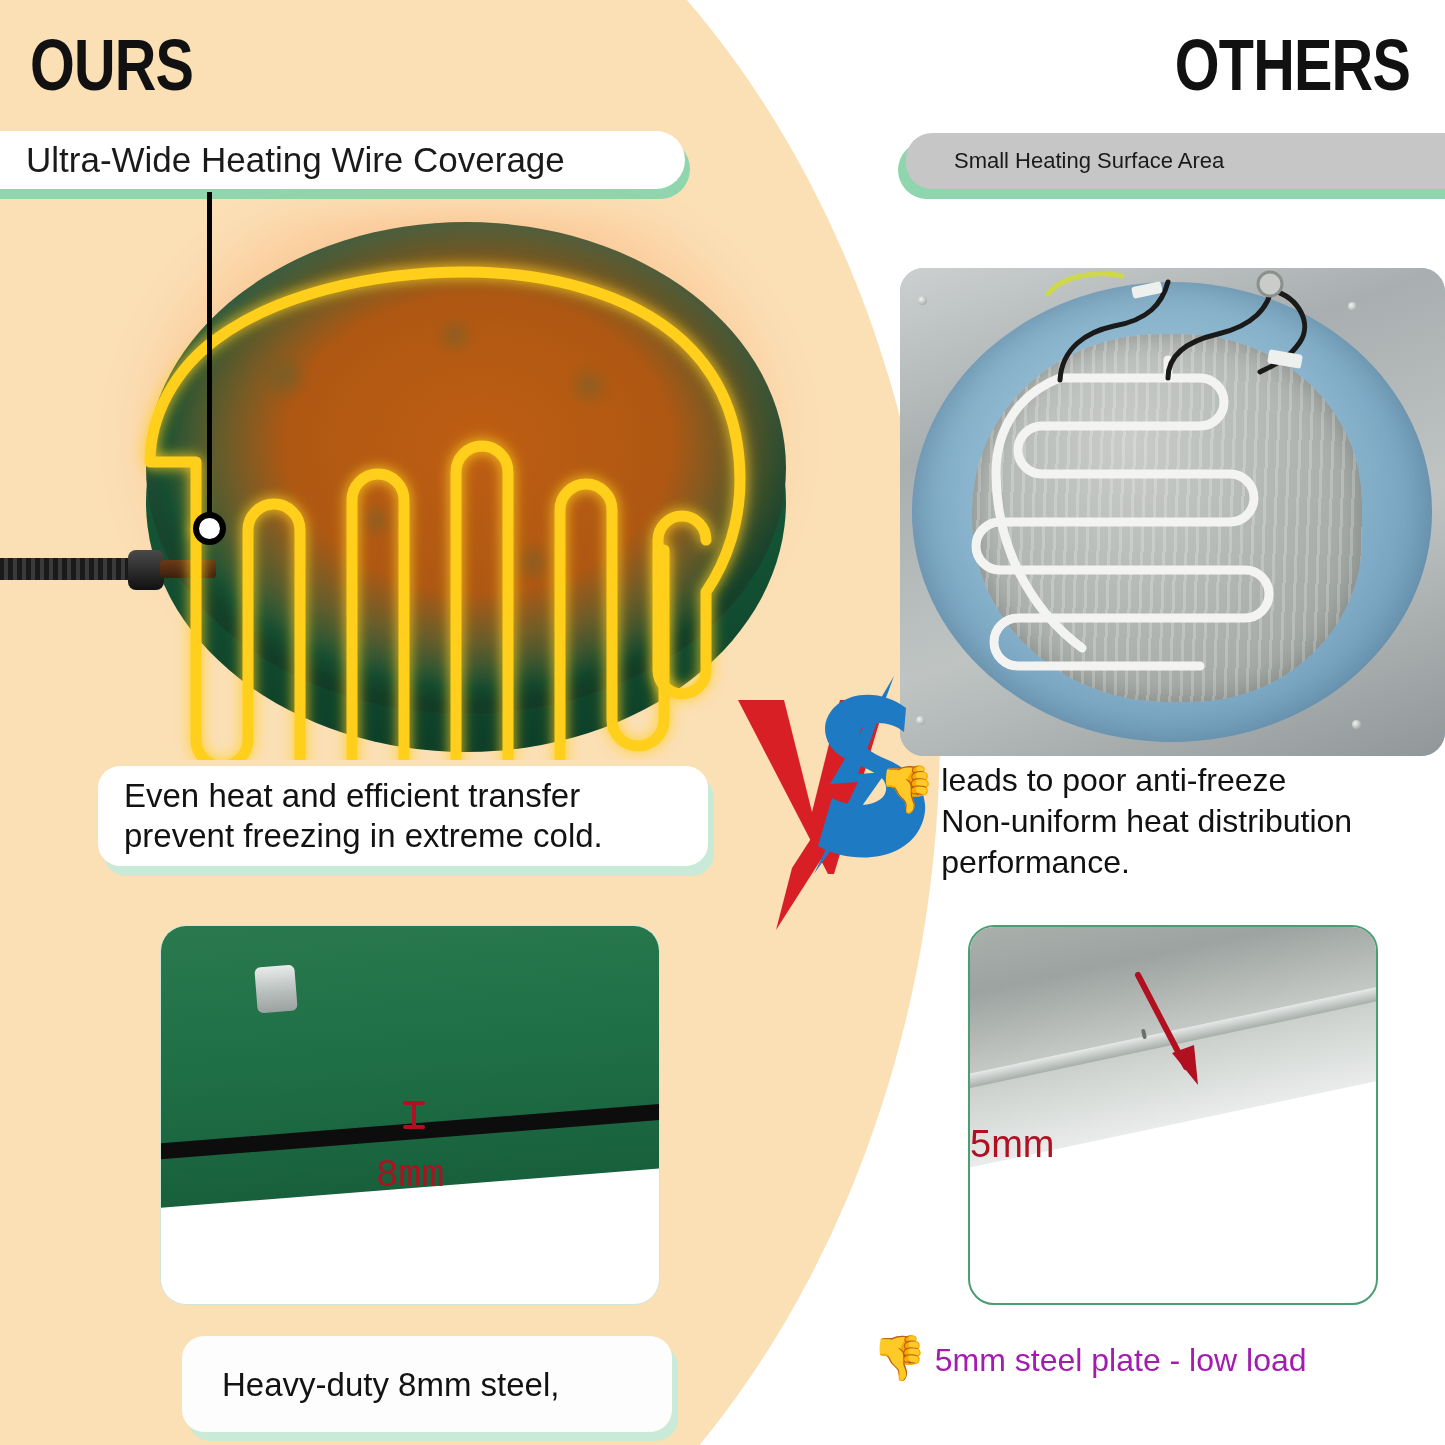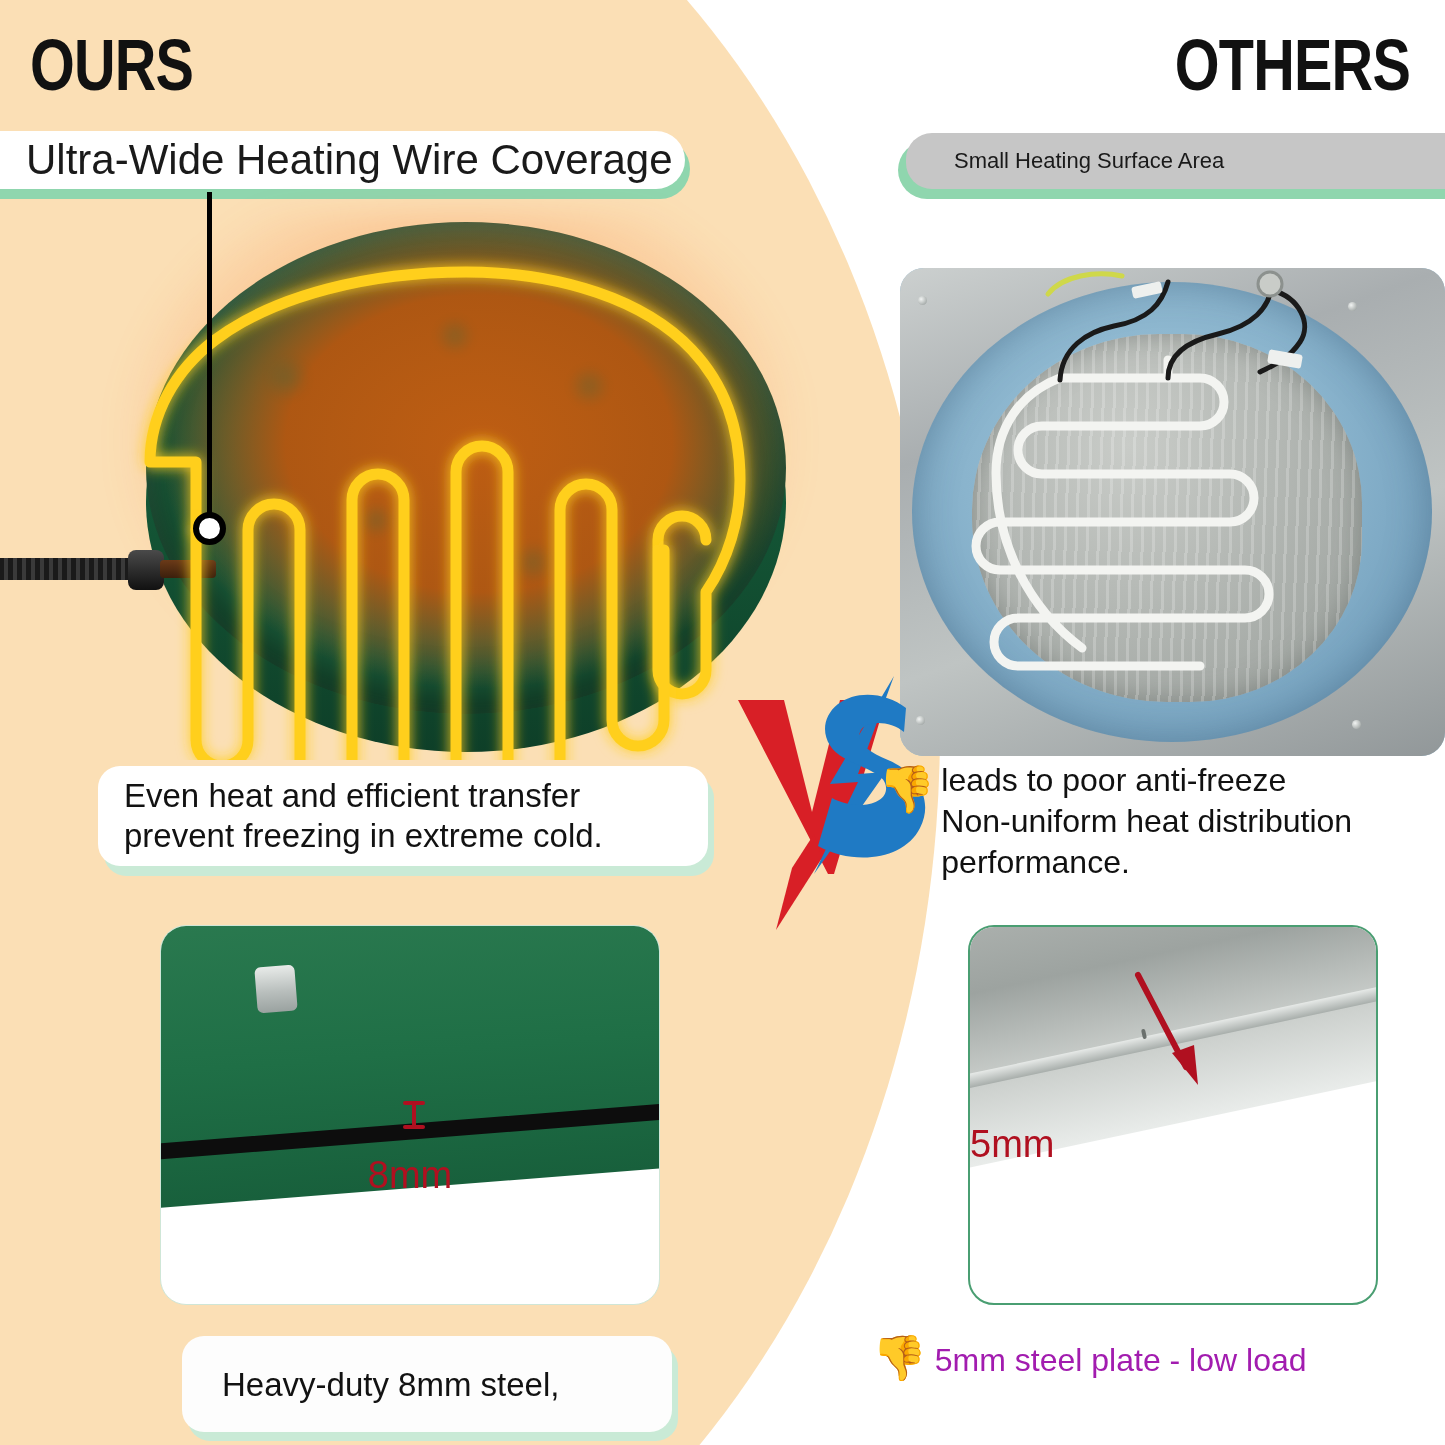--- a/index.html
+++ b/index.html
@@ -39,21 +39,21 @@
   .banner-left-shadow {
     position:absolute; left:-40px; top:139px; width:730px; height:60px;
     background:#8fd6ae; border-radius:0 32px 32px 0;
   }
   .banner-left {
     position:absolute; left:-40px; top:131px; width:725px; height:58px;
     background:#ffffff; border-radius:0 30px 30px 0;
     display:flex; align-items:center;
   }
   .banner-left span {
-    margin-left:66px; font-size:42px; color:#1a1a1a; white-space:nowrap;
+    margin-left:66px; font-size:35px; color:#1a1a1a; white-space:nowrap;
   }
 
   
   .banner-right-shadow {
     position:absolute; left:898px; top:141px; width:580px; height:58px;
     background:#8fd6ae; border-radius:30px 0 0 30px;
   }
   .banner-right {
     position:absolute; left:906px; top:133px; width:575px; height:56px;
     background:#c6c6c6; border-radius:26px 0 0 26px;
@@ -179,20 +179,21 @@
     display:flex; align-items:flex-start;
   }
   .cap-right .tdown { font-size:46px; line-height:1; margin-right:6px; margin-top:6px; }
   .cap-right .txt { font-size:32px; line-height:41px; color:#111111; }
 
   
   .card-left {
     position:absolute; left:160px; top:925px; width:500px; height:380px;
     border-radius:26px; overflow:hidden; background:#ffffff;
     border:1px solid #cfe6d7;
+    font-family:Liberation Mono, monospace;
   }
   .card-left .steelgreen {
     position:absolute; left:-30px; top:-40px; width:600px; height:300px;
     background:linear-gradient(180deg,#2b7a50 0%,#1f6f46 55%,#18603c 100%);
     transform:rotate(-4.5deg);
   }
   .card-left .blackedge {
     position:absolute; left:-40px; top:196px; width:620px; height:16px;
     background:#0d0d0d; transform:rotate(-4.5deg); border-radius:4px;
   }

